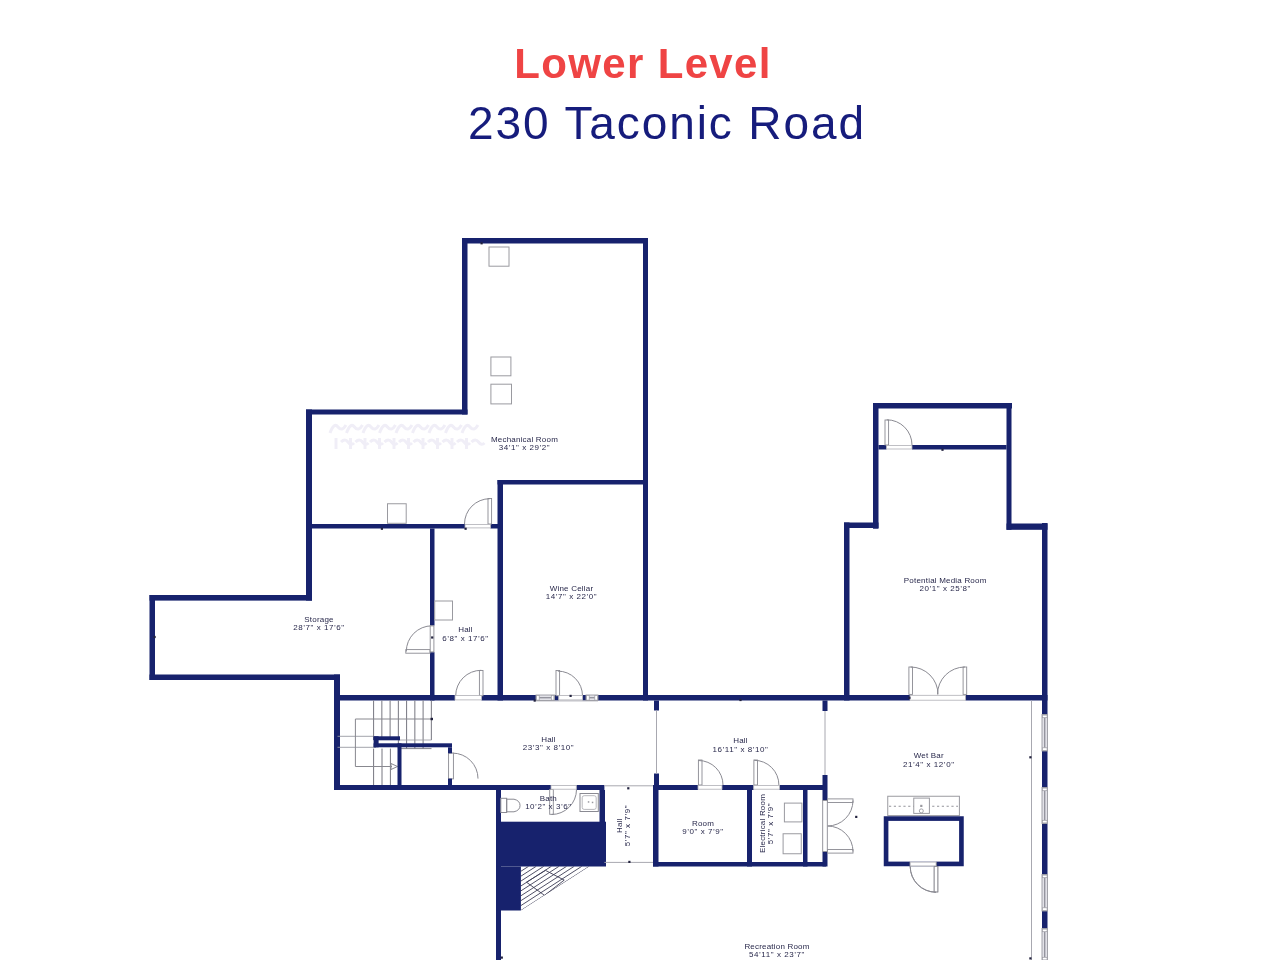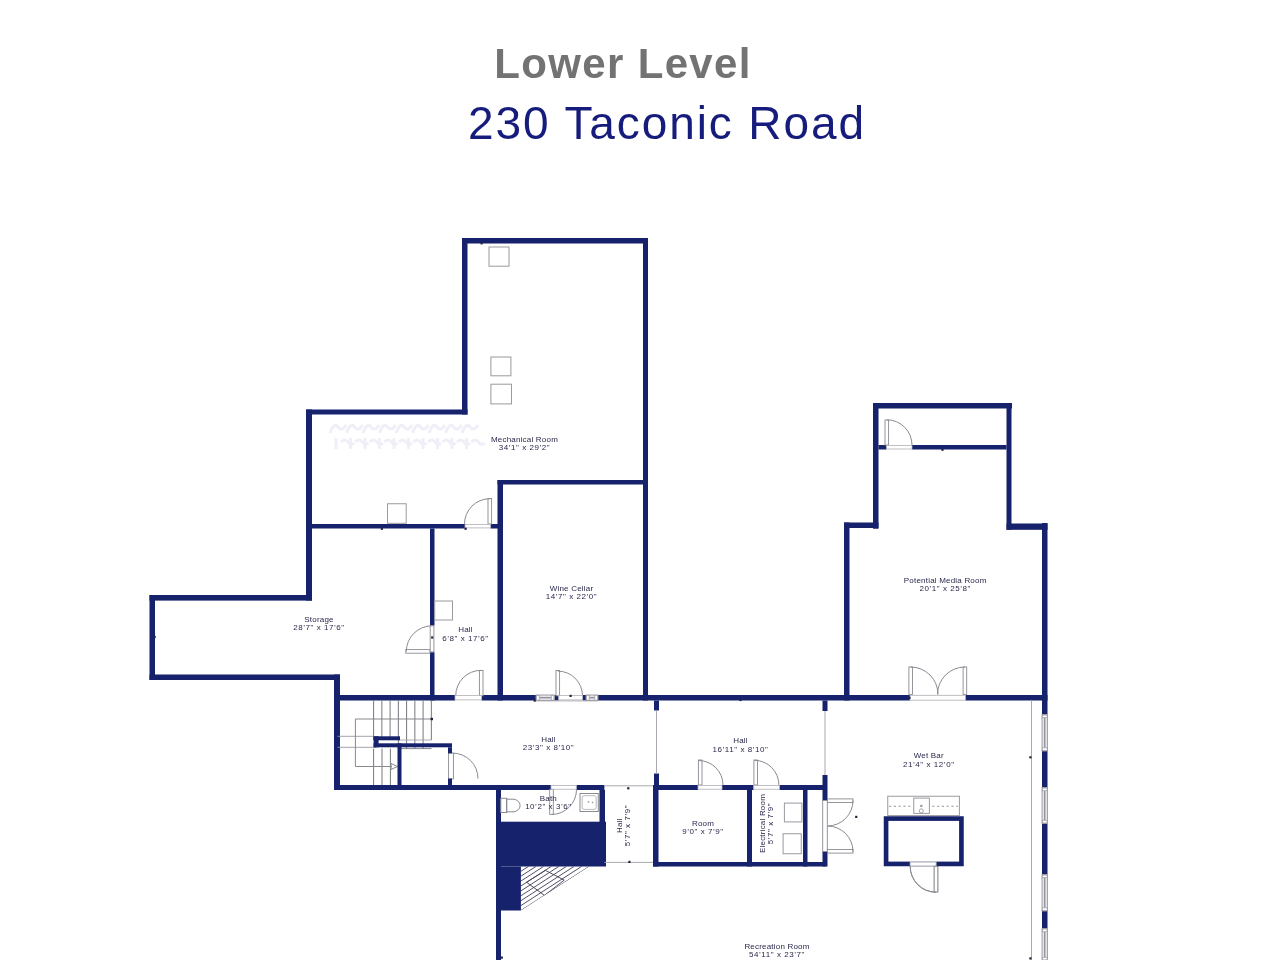--- a/index.html
+++ b/index.html
@@ -1,18 +1,18 @@
 <!DOCTYPE html>
 <html><head>
 <meta charset="utf-8">
 <style>
   html,body { margin:0; padding:0; background:#ffffff; width:1280px; height:960px; overflow:hidden; }
   .title1 { position:absolute; left:0; top:40px; width:1246px; text-align:center;
             font-family:"Liberation Sans", sans-serif; font-weight:bold; font-size:42px;
-            color:#737373; letter-spacing:1.35px; }
+            color:#ef4444; letter-spacing:1.35px;padding-left:20px; }
   .title2 { position:absolute; left:0; top:96px; width:1252px; text-align:center;
             font-family:"Liberation Sans", sans-serif; font-weight:normal; font-size:46px;
             color:#161c7c; letter-spacing:1.9px;padding-left:41px; }
 </style>
 </head>
 <body>
 <div class="title1">Lower Level</div>
 <div class="title2">230 Taconic Road</div>
 <svg width="1280" height="960" viewBox="0 0 1280 960" style="position:absolute;left:0;top:0" shape-rendering="auto">
 <rect x="462" y="238" width="186" height="5.5" fill="#17226d"></rect>

